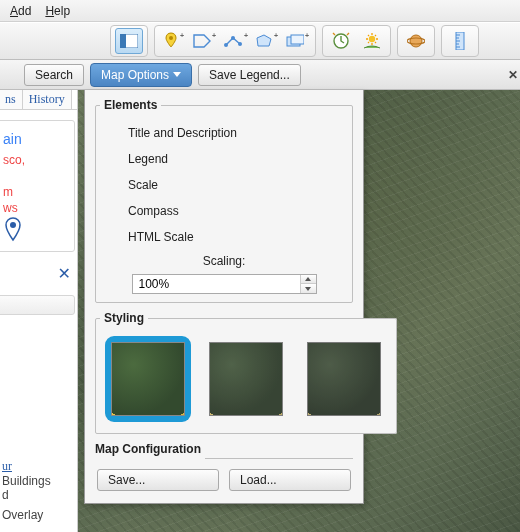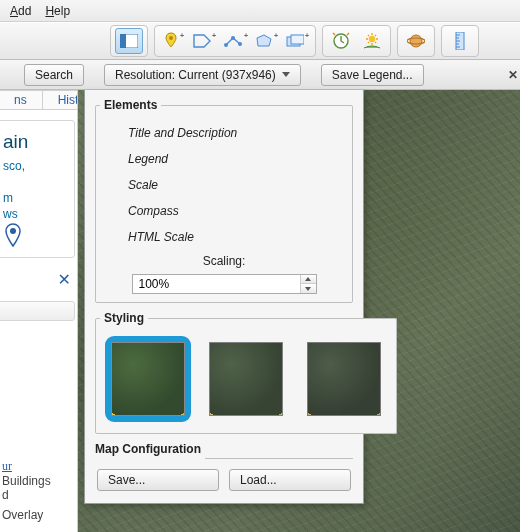--- a/index.html
+++ b/index.html
@@ -13,40 +13,40 @@
   
   .toolbar { height:38px; background:linear-gradient(#f8f8f8,#e6e6e6); border-top:1px solid #fff; border-bottom:1px solid #bdbdbd; display:flex; align-items:center; padding:2px 4px; gap:6px; }
   .tool-group { display:flex; gap:3px; padding:2px 4px; border:1px solid #c6c6c6; border-radius:4px; background:linear-gradient(#fdfdfd,#ececec); }
   .tool-btn { width:28px; height:26px; display:flex; align-items:center; justify-content:center; border:1px solid transparent; border-radius:3px; cursor:default;}
   .tool-btn.active { background:linear-gradient(#dbeefc,#b9d9f2); border:1px solid #6fa8d6; }
   .tool-btn .sup { font-size:7px; color:#666; position:relative; top:-6px; left:1px;}
   .plus-sup { color:#3b7; font-weight:bold;}
   svg { display:block; }
 
   
-  .optrow { height:30px; background:linear-gradient(#f6f6f6,#e2e2e2); border-bottom:1px solid #bdbdbd; display:flex; align-items:center; padding:0 6px; gap:20px;}
+  .optrow { height:30px; background:linear-gradient(#f6f6f6,#e2e2e2); border-bottom:1px solid #bdbdbd; display:flex; align-items:center; padding:0 6px; gap:6px;}
   .left-truncated { width:78px; display:flex; justify-content:flex-end;}
   .btn { height:22px; padding:0 10px; border:1px solid #a9a9a9; border-radius:3px; background:linear-gradient(#fdfdfd,#e4e4e4); cursor:default; display:flex; align-items:center; gap:4px;}
   .btn-blue { background:linear-gradient(#6ea8e0,#4b85c3); color:#fff; border:1px solid #3a6fa8; border-radius:4px; height:24px; padding:0 10px; display:flex; align-items:center; gap:4px;}
   .btn-blue .tri { border-left:4px solid transparent;border-right:4px solid transparent;border-top:5px solid #fff; width:0;height:0;}
   .res-btn { flex:0 0 auto; }
   .tri-dark{border-left:4px solid transparent;border-right:4px solid transparent;border-top:5px solid #555;width:0;height:0;margin-left:2px;}
   .x-btn { width:12px; color:#444; font-weight:bold; margin-left:auto; padding-left:6px;}
   
   
   .main { position:relative; height:442px; }
 
   
   .left-panel { position:absolute; left:0; top:0; width:78px; height:100%; background:#fff; border-right:1px solid #ccc; overflow:hidden; color:#333;}
   .lp-tabbar { height:20px; border-bottom:1px solid #d0d0d0; display:flex; align-items:flex-end;}
-  .lp-tab { padding:2px 15px; color:#2b5da8; border:1px solid #d0d0d0; border-bottom:none; background:#fafafa; margin-left:-1px;}
+  .lp-tab { padding:2px 6px; color:#2b5da8; border:1px solid #d0d0d0; border-bottom:none; background:#fafafa; margin-left:-1px;font-family:Liberation Serif, serif;}
   .lp-body { padding:8px 0 0 0; font-size:12px; }
   .lp-card { border:1px solid #d6d6d6; border-radius:3px; margin:2px 2px 8px -20px; padding:6px 6px 6px 22px; background:#fff;}
-  .lp-title { color:#0c4a6e; font-size:19px; margin:4px 0 6px 0;}
-  .lp-line { color:#0369a1; margin:2px 0;}
+  .lp-title { color:#3b82f6; font-size:14px; margin:4px 0 6px 0;}
+  .lp-line { color:#ef4444; margin:2px 0;}
   .pin { width:20px;height:26px; margin:2px 0;}
   .lp-x { color:#2b5da8; font-size:16px; text-align:right; padding:4px 6px;}
   .lp-foot { position:absolute; bottom:4px; left:-20px; padding:6px 6px 6px 22px; font-size:12px; color:#444;}
   .lp-link{ color:#2b5da8; text-decoration:underline;font-family:Liberation Serif, serif;}
   .lp-card2 { border:1px solid #d6d6d6; border-radius:3px; margin:8px 2px 2px -20px; height:20px; background:linear-gradient(#fbfbfb,#ededed);}
 
   
   .map-bg { position:absolute; left:78px; top:0; right:0; bottom:0; background:
     radial-gradient(circle at 70% 30%, rgba(90,100,70,.5), transparent 50%),
     radial-gradient(circle at 40% 70%, rgba(60,75,55,.6), transparent 45%),
@@ -55,21 +55,21 @@
   }
   .map-bg::after{ content:""; position:absolute; inset:0;
     background-image: repeating-linear-gradient(47deg, rgba(0,0,0,.08) 0 2px, transparent 2px 7px),
                       repeating-linear-gradient(-20deg, rgba(255,255,255,.05) 0 1px, transparent 1px 9px);
   }
 
   
   .dropdown { position:absolute; left:84px; top:0; width:280px; background:#f5f5f5; border:1px solid #9a9a9a; border-top:none; box-shadow:2px 3px 6px rgba(0,0,0,.25); padding:8px 10px 12px 10px; }
   fieldset { border:1px solid #bfbfbf; border-radius:2px; padding:8px 8px 8px 8px; margin-bottom:8px; background:#f5f5f5;}
   legend { padding:0 4px; font-weight:bold; color:#222; margin-left:-4px;}
-  .el-item { padding:6px 4px 6px 24px; color:#222; cursor:default;font-style:italic;}
+  .el-item { padding:6px 4px 6px 24px; color:#222; cursor:default;}
   .scaling-row { display:flex; align-items:center; gap:6px; margin-top:4px;flex-direction:column;}
   .spin { flex:1; display:flex; align-items:center; border:1px solid #aaa; background:#404040; height:20px;}
   .spin input { border:none; outline:none; flex:1; padding:0 6px; font-size:12px; height:18px;}
   .spin-btns { width:16px; display:flex; flex-direction:column; border-left:1px solid #ccc;}
   .spin-btns div { height:9px; display:flex; align-items:center; justify-content:center; background:linear-gradient(#fff,#e8e8e8);}
   .spin-btns div:first-child{border-bottom:1px solid #ccc;}
   .tri-up{border-left:3px solid transparent;border-right:3px solid transparent;border-bottom:4px solid #555;width:0;height:0;}
   .tri-dn{border-left:3px solid transparent;border-right:3px solid transparent;border-top:4px solid #555;width:0;height:0;}
   
   .style-row { display:flex; gap:14px; padding:4px 2px;}
@@ -193,23 +193,23 @@
     </div>
   </div>
 </div>
 
 <div class="optrow">
   <div class="left-truncated">
     <div class="btn">
         <span>Search</span>
       </div>
   </div>
-  <div class="btn res-btn">
-    <span>Resolution: Current (937x946)</span>
-    <span class="tri-dark"></span>
+  <div class="btn-blue">
+    <span>Map Options</span>
+    <span class="tri"></span>
   </div>
   <div class="btn">
       <span>Save Legend...</span>
     </div>
   <div class="x-btn">✕</div>
 </div>
 
 <div class="main">
   <div class="map-bg"></div>
 

